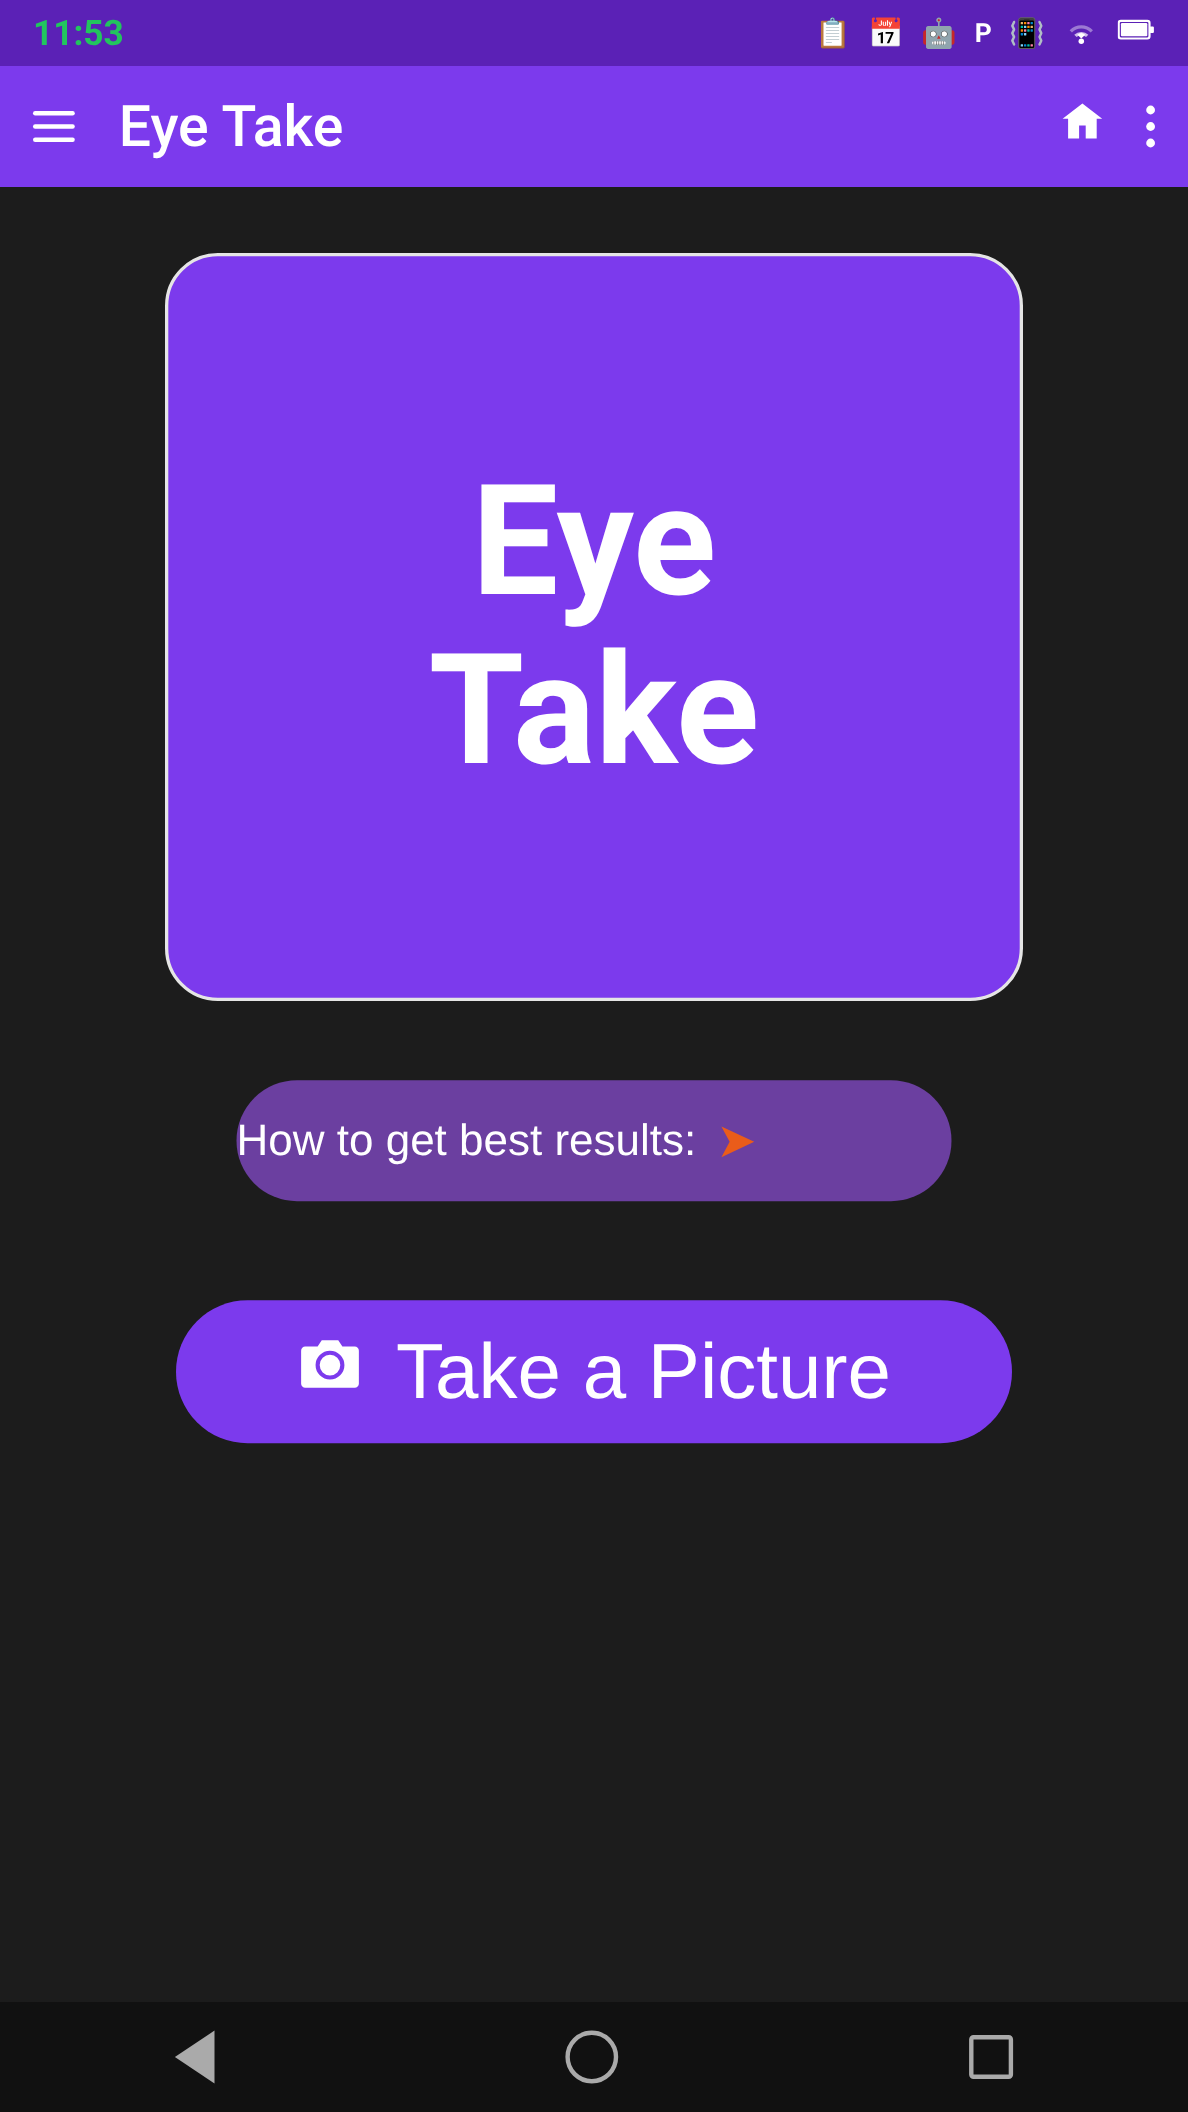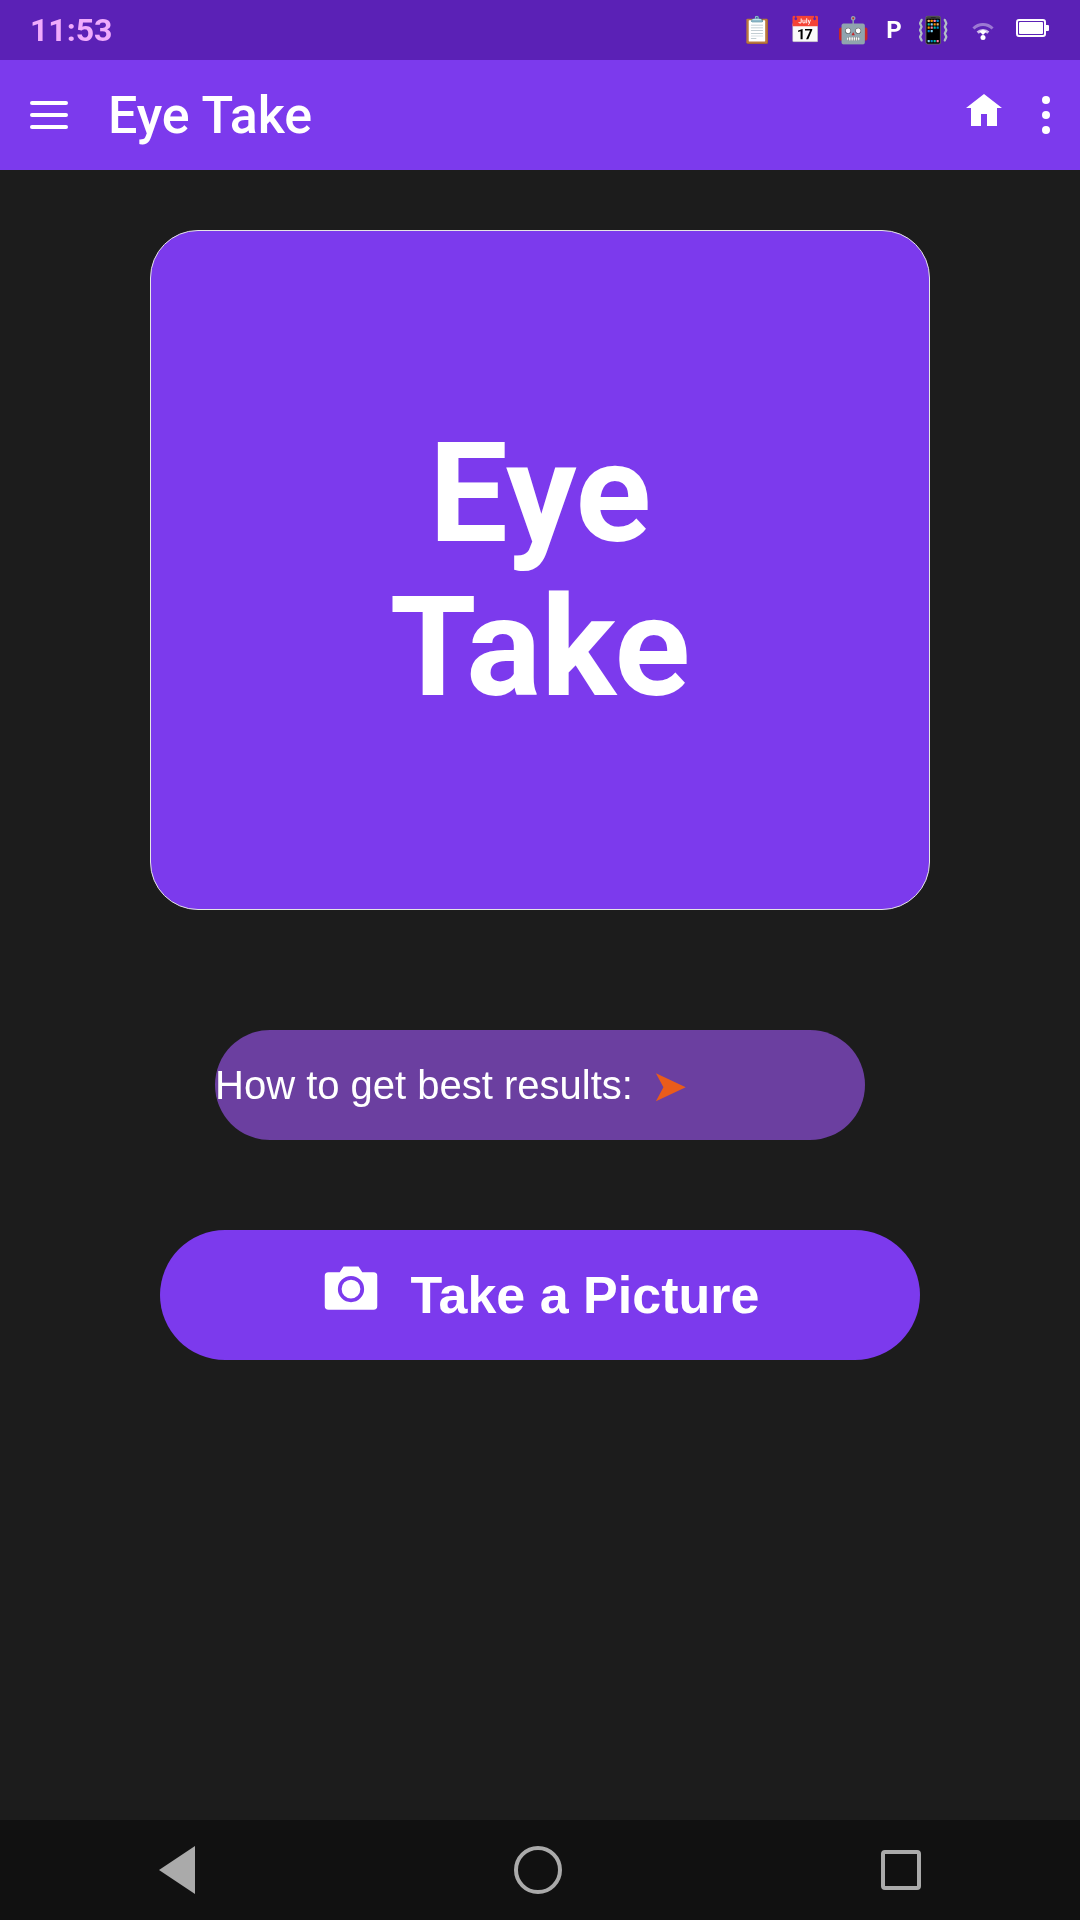--- a/index.html
+++ b/index.html
@@ -24,21 +24,21 @@
       background-color: #5b21b6;
       height: 60px;
       display: flex;
       align-items: center;
       justify-content: space-between;
       padding: 0 30px;
       flex-shrink: 0;
     }
 
     .status-time {
-      color: #f0abfc;
+      color: #22c55e;
       font-size: 32px;
       font-weight: bold;
     }
 
     .status-icons {
       display: flex;
       align-items: center;
       gap: 16px;
     }
 
@@ -121,25 +121,25 @@
       padding: 60px 80px 40px;
       background-color: #1c1c1c;
     }
 
     
     .eye-shape-card {
       width: 780px;
       height: 680px;
       background-color: #7c3aed;
       border-radius: 48px;
-      border: 1px solid #e5e5e5;
+      border: 3px solid #e5e5e5;
       display: flex;
       align-items: center;
       justify-content: center;
-      margin-bottom: 120px;
+      margin-bottom: 72px;
       flex-shrink: 0;
     }
 
     .eye-shape-text {
       color: white;
       font-size: 140px;
       font-weight: bold;
       text-align: center;
       line-height: 1.1;
     }
@@ -193,22 +193,22 @@
     }
 
     .camera-icon svg {
       width: 60px;
       height: 60px;
       fill: white;
     }
 
     .take-picture-text {
       color: white;
-      font-size: 52px;
-      font-weight: 700;
+      font-size: 71px;
+      font-weight: 400;
     }
 
     
     .nav-bar {
       height: 100px;
       background-color: #111111;
       display: flex;
       align-items: center;
       justify-content: space-around;
       flex-shrink: 0;

